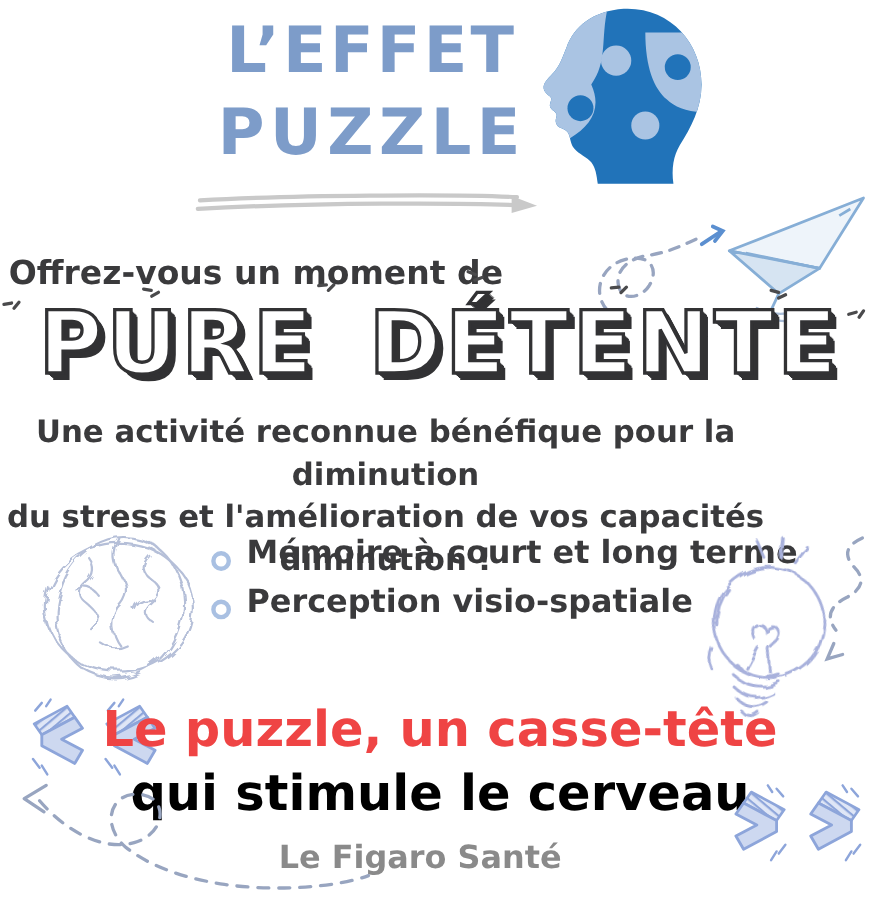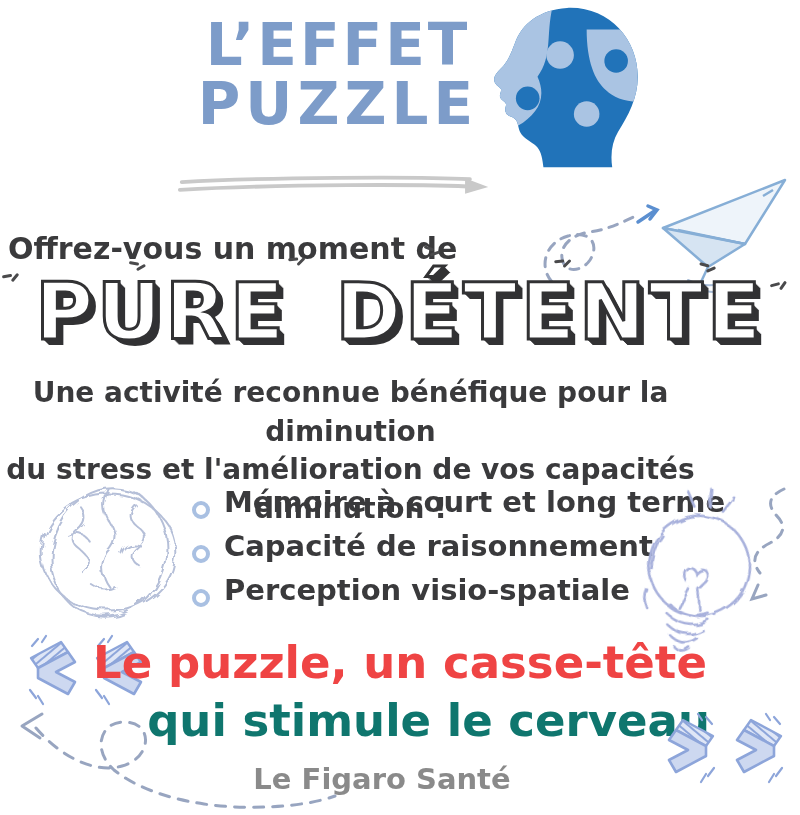--- a/index.html
+++ b/index.html
@@ -6,21 +6,21 @@
   #canvas{
     position:relative;width:800px;height:815px;background:#ffffff;
     overflow:hidden;font-family:"DejaVu Sans","Liberation Sans",sans-serif;
   }
   
   .brand-title{
     position:absolute;left:168px;top:16px;width:340px;text-align:center;
     color:#7d9cc9;font-weight:700;line-height:1.02;
   }
   .brand-title .l1{font-size:58px;letter-spacing:3px;display:block;}
-  .brand-title .l2{font-size:58px;letter-spacing:5px;display:block;}
+  .brand-title .l2{font-size:58px;letter-spacing:5px;display:block;margin-top:16px;}
   .head-logo{position:absolute;left:468px;top:4px;}
   .scribble{position:absolute;left:176px;top:170px;}
   .plane{position:absolute;left:538px;top:170px;}
   
   .intro{position:absolute;left:8px;top:231px;font-size:30px;font-weight:700;color:#3a3a3c;letter-spacing:0px;}
   .headline{
     position:absolute;left:0;top:266px;width:800px;text-align:center;
     font-size:79px;font-weight:700;letter-spacing:4px;word-spacing:16px;
     color:#ffffff;-webkit-text-stroke:3px #323234;
     text-shadow:1px 1px 0 #323234,2px 2px 0 #323234,3px 3px 0 #323234,
@@ -47,22 +47,22 @@
   .bullet{
     width:10px;height:10px;border:4px solid #a9c0e2;border-radius:50%;
     margin-right:14px;flex:0 0 auto;background:#fff;
   }
   .benefit .lbl{font-size:29px;font-weight:700;color:#3a3a3c;white-space:nowrap;}
   .brain{position:absolute;left:22px;top:466px;}
   .bulb{position:absolute;left:612px;top:481px;}
   
   .quote-line1{position:absolute;left:90px;top:636px;width:620px;text-align:center;
     font-size:45px;font-weight:700;color:#ef4444;white-space:nowrap;}
-  .quote-line2{position:absolute;left:90px;top:694px;width:620px;text-align:right;
-    font-size:45px;font-weight:700;color:#0f766e;white-space:nowrap;}
+  .quote-line2{position:absolute;left:90px;top:694px;width:620px;text-align:center;
+    font-size:45px;font-weight:700;color:#000000;white-space:nowrap;}
   .quote-open{position:absolute;left:22px;top:624px;}
   .quote-close{position:absolute;left:652px;top:700px;}
   .quote-source{position:absolute;left:0;top:762px;width:764px;text-align:center;
     font-size:29px;font-weight:700;color:#8a8a8a;}
   .loop-trail{position:absolute;left:2px;top:686px;}
 </style>
 </head>
 <body>
 
 <div id="canvas">
@@ -157,24 +157,20 @@
       <path d="M48 72 q14 -6 22 6"></path>
       <path d="M122 82 q-16 -4 -20 8"></path>
       <path d="M70 120 q12 8 24 2"></path>
     </g>
   </svg>
 
   <div class="benefits">
     <div class="benefit">
       <span class="bullet"></span>
       <span class="lbl">Mémoire à court et long terme</span>
-    </div>
-    <div class="benefit">
-      <span class="bullet"></span>
-      <span class="lbl">Capacité de raisonnement</span>
     </div>
     <div class="benefit">
       <span class="bullet"></span>
       <span class="lbl">Perception visio-spatiale</span>
     </div>
   </div>
 
   <svg class="bulb" width="188" height="228" viewBox="0 0 188 228">
     <defs>
       <filter id="wobB" x="-20%" y="-20%" width="140%" height="140%">

